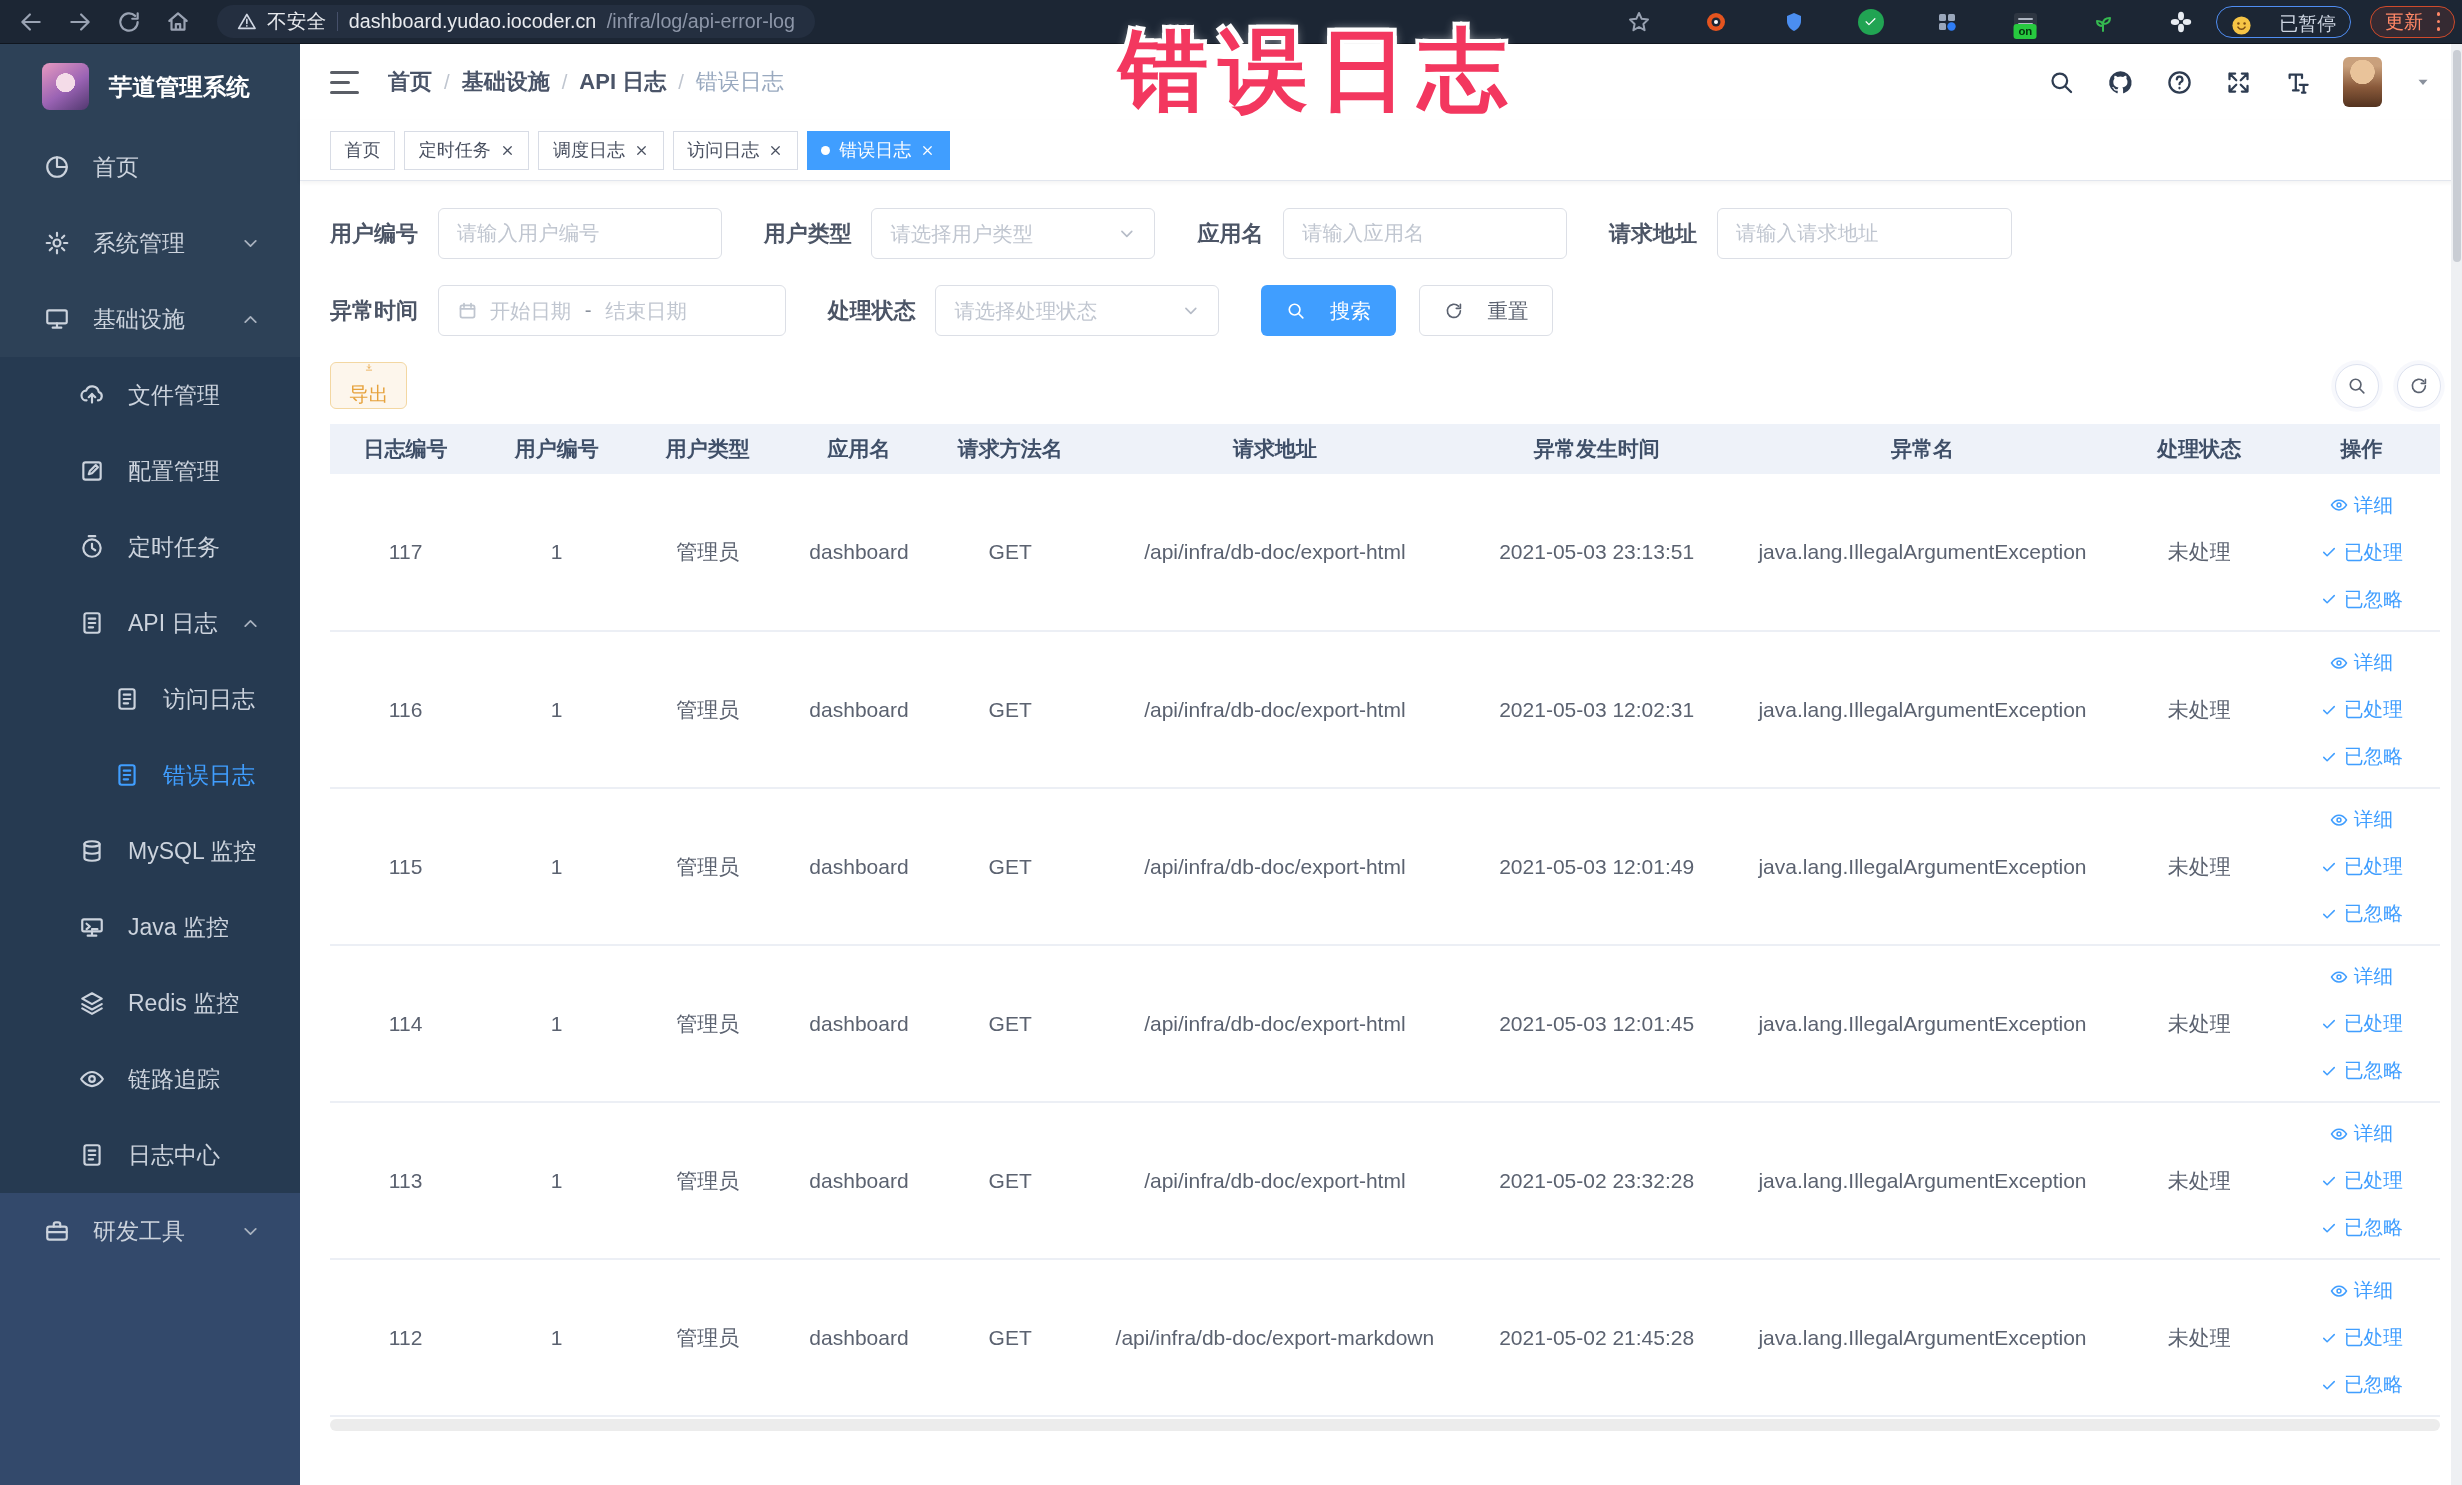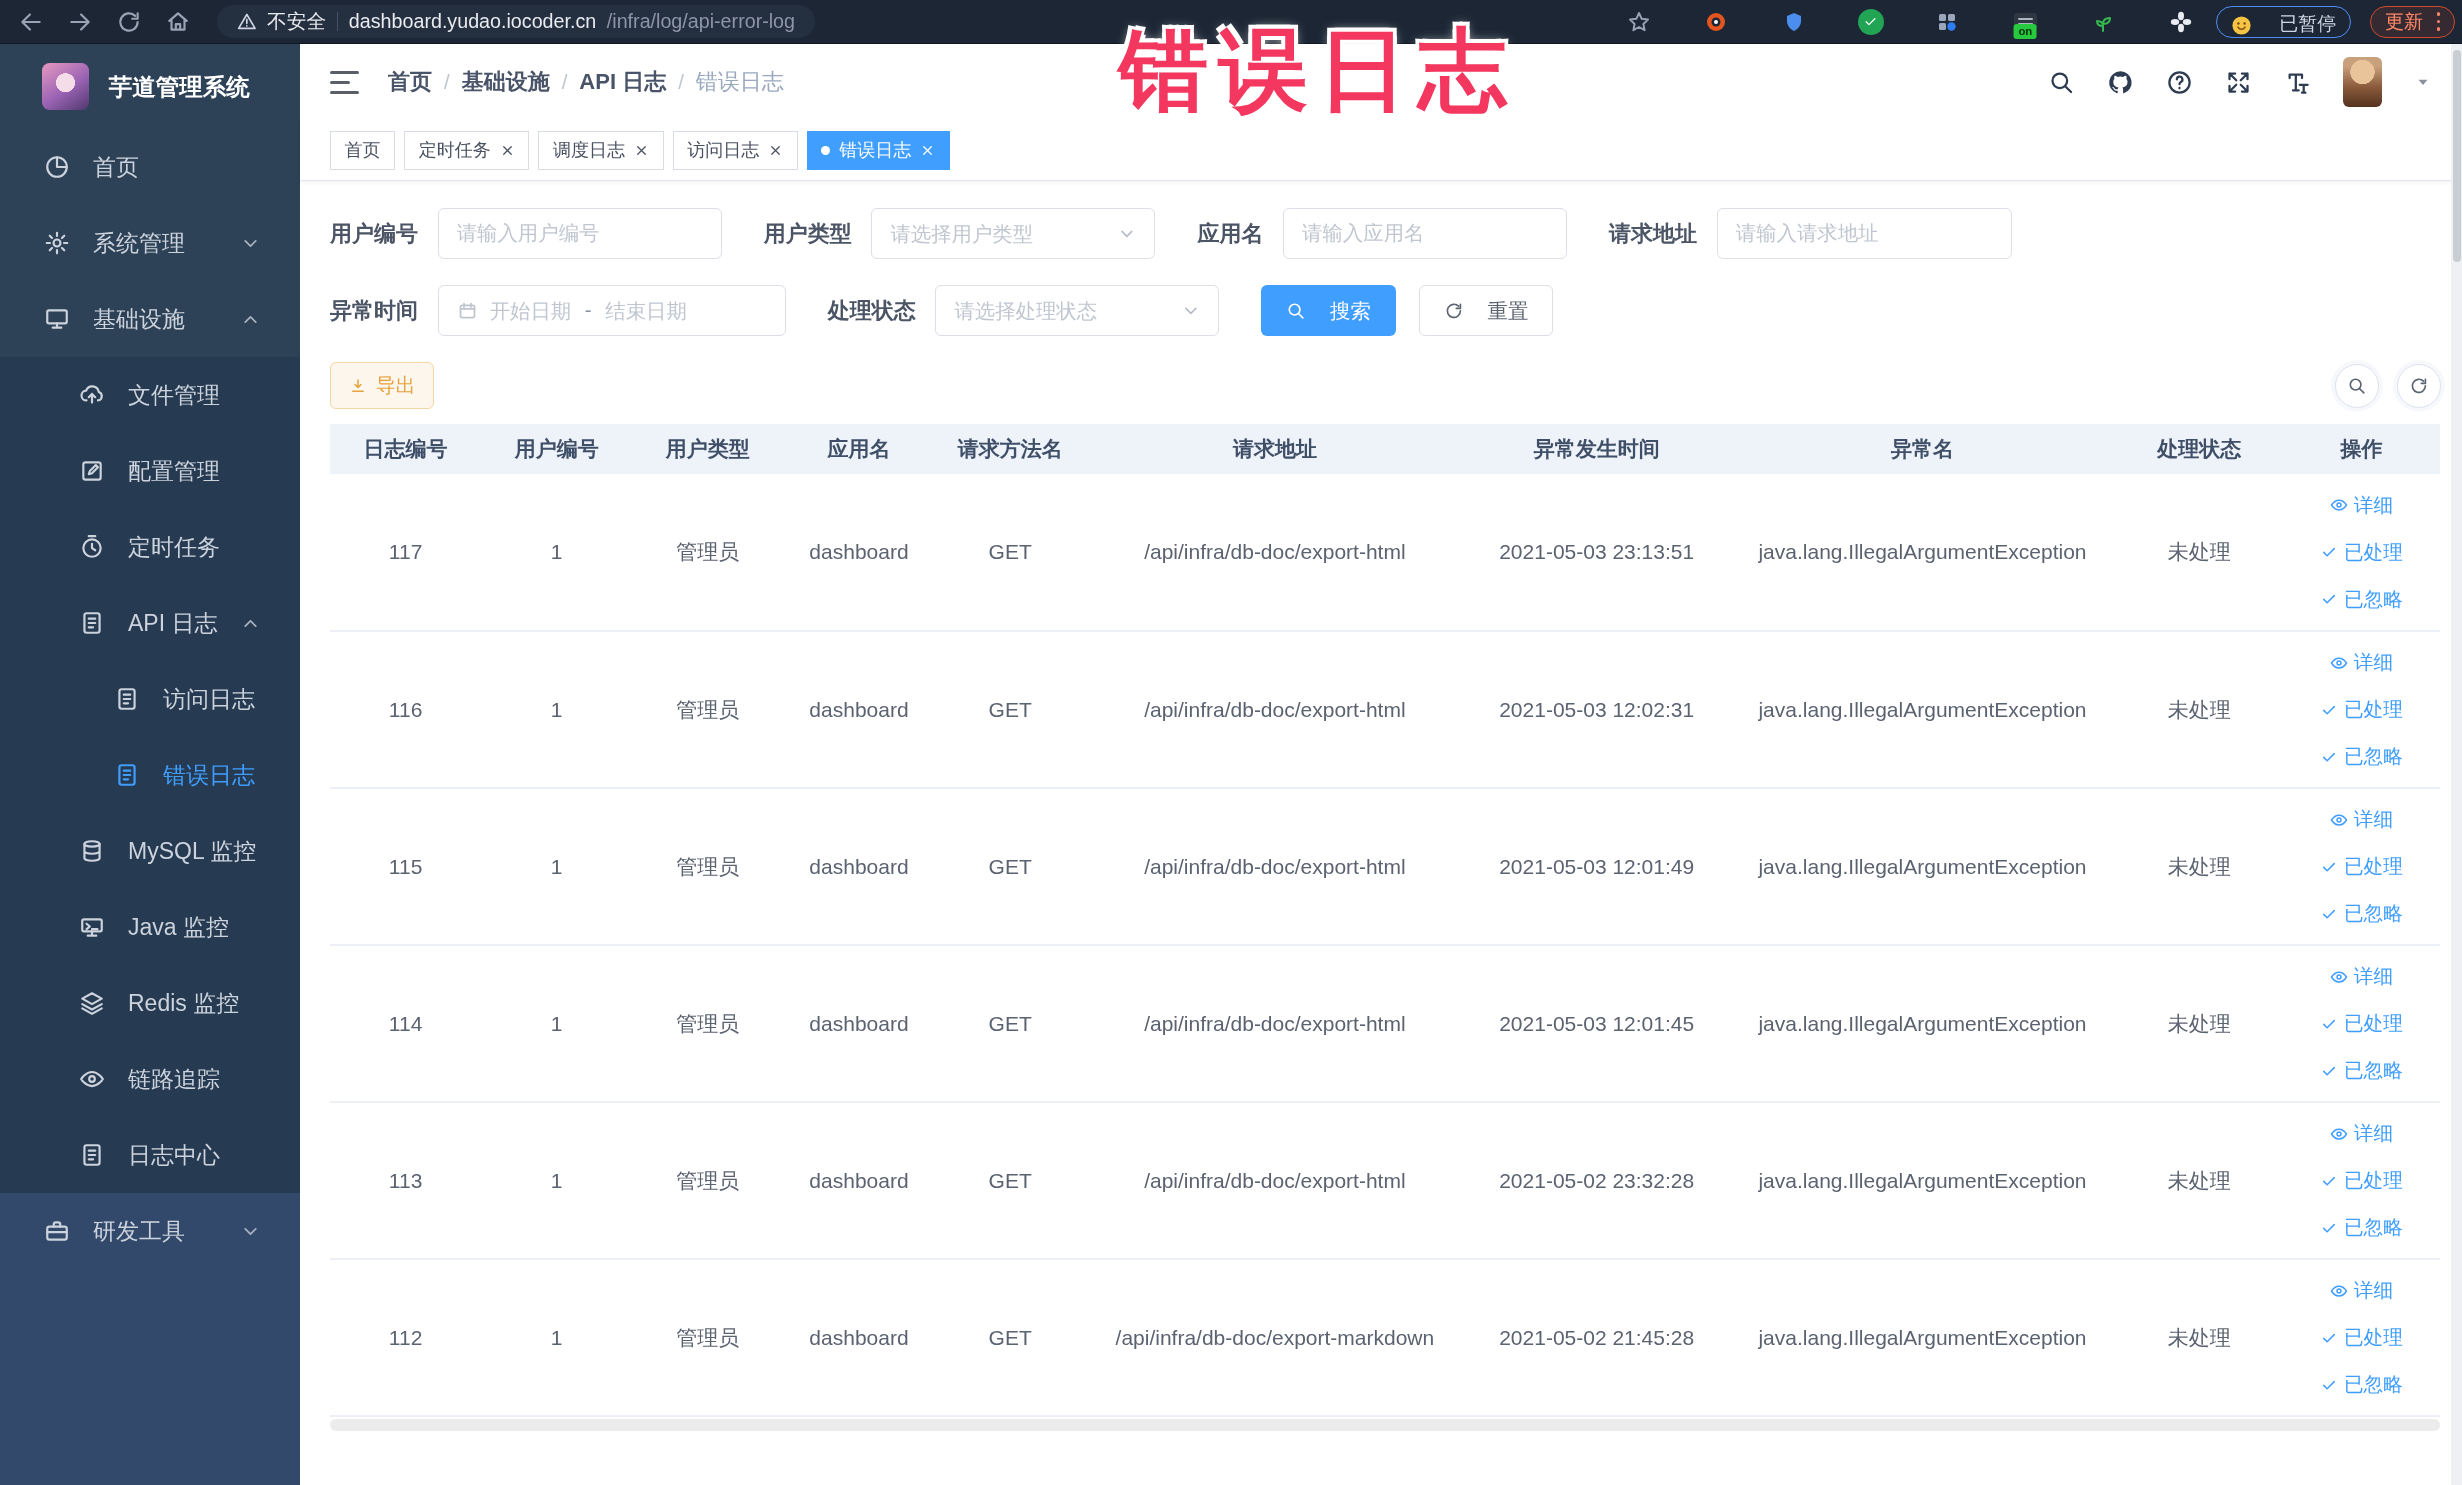--- a/index.html
+++ b/index.html
@@ -109,21 +109,21 @@
   .btn { height:51px; border-radius:6px; font-size:20.4px; display:flex; align-items:center;
          gap:24px; padding:0 24px; cursor:pointer; border:0.8px solid transparent; white-space:nowrap; }
   .btn svg { width:19.7px; height:19.7px; }
   .btn-primary { background:#409eff; color:#fff; }
   .btn-plain { background:#fff; border-color:#dcdfe6; color:#5b6270; }
   .ml30 { margin-left:23px; }
 
   .toolbar { display:flex; align-items:center; justify-content:space-between; margin:12px 0 15px; }
   .btn-export { height:47px; border:0.8px solid #f3d7a2; background:#fdf6ec; color:#e6a23c;
                 border-radius:6px; font-size:19.7px; display:flex; align-items:center; gap:9px;
-                padding:0 18px; cursor:pointer; }
+                padding:0 18px; cursor:pointer;flex-direction:column; }
   .btn-export svg { width:18px; height:18px; }
   .tool-right { display:flex; gap:18px; }
   .circle-btn { width:44px; height:44px; border-radius:50%; border:0.8px solid #dde2ef; background:#fff;
                 display:flex; align-items:center; justify-content:center; color:#5b6270; cursor:pointer;
                 box-shadow:0 0 0 3.8px rgba(120,140,200,.06); }
   .circle-btn svg { width:19.7px; height:19.7px; }
 
   table { width:2110px; border-collapse:collapse; table-layout:fixed; }
   thead th { height:50px; background:#eef2f9; font-size:21px; color:#3f4f68; font-weight:bold;
              text-align:center; }

